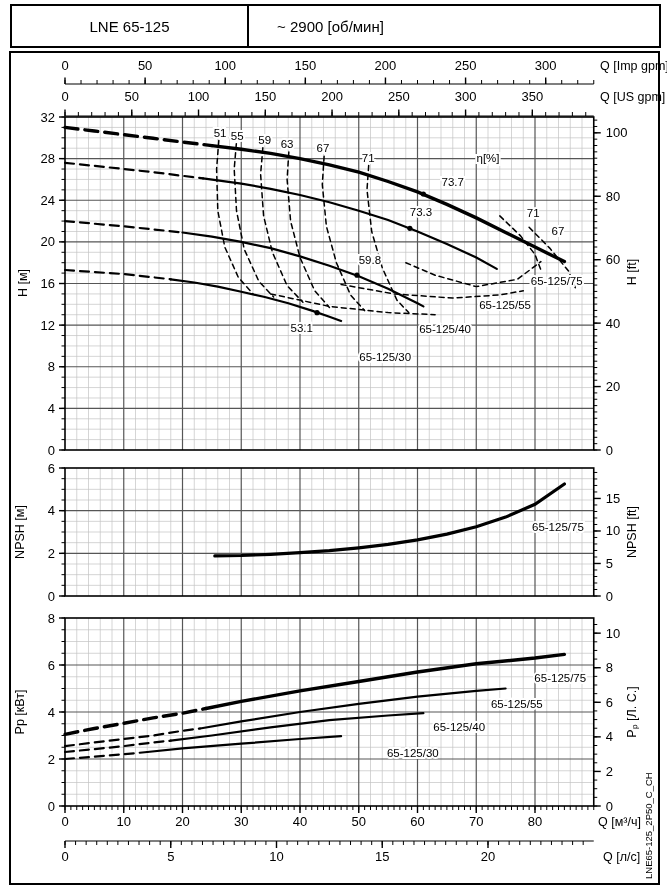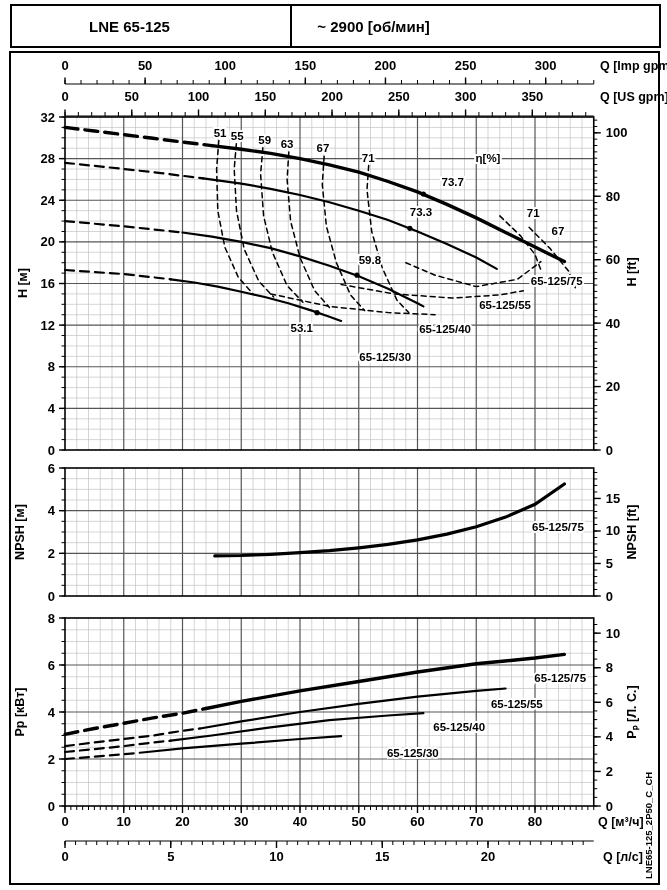--- a/index.html
+++ b/index.html
@@ -1,22 +1,22 @@
 <!DOCTYPE html>
 <html><head>
 <meta charset="utf-8">
 <style>
   html,body{margin:0;padding:0;background:#fff;}
   .page{position:relative;width:667px;height:890px;background:#fff;
-        font-family:"Liberation Sans", sans-serif;color:#000;overflow:hidden;font-weight:bold;}
+        font-family:"Liberation Sans", sans-serif;color:#000;overflow:hidden;}
   .header{position:absolute;left:10px;top:4px;width:647px;height:40px;
           display:flex;border:2px solid #000;}
   .hcell{display:flex;align-items:center;justify-content:center;
          font-size:15px;white-space:nowrap;}
-  .hcell + .hcell{border-left:2px solid #000;margin-left:43px;}
+  .hcell + .hcell{border-left:2px solid #000;}
   .hc1{width:235px;}
   .hc2{width:163px;}
   .hc3{flex:1;}
   .figure{position:absolute;left:0;top:0;width:667px;height:890px;}
   svg text{font-family:"Liberation Sans", sans-serif;}
 </style>
 </head>
 <body>
 
 <div class="page">

